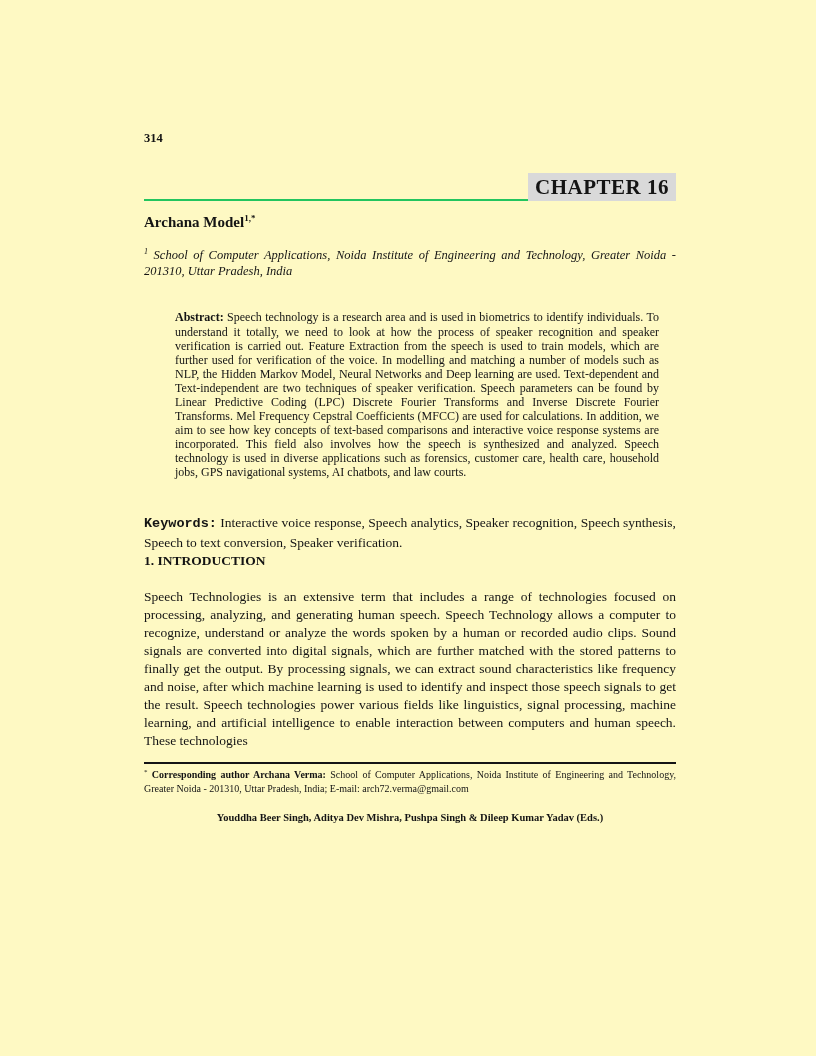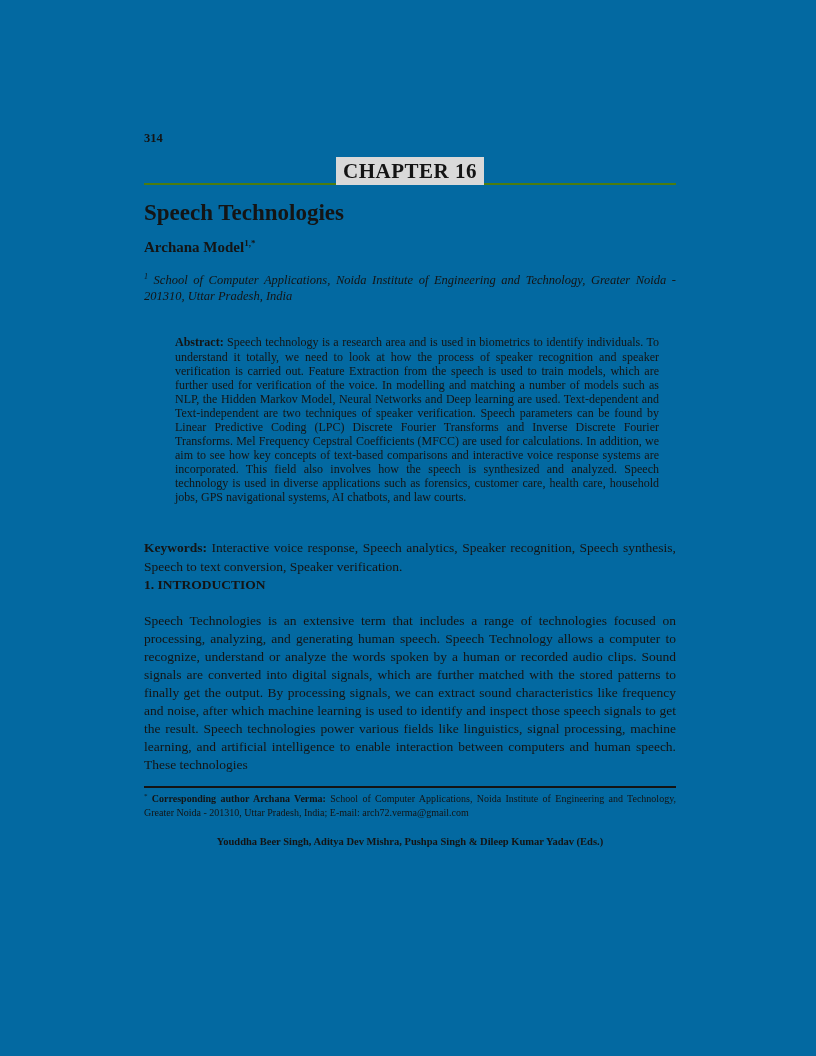--- a/index.html
+++ b/index.html
@@ -1,21 +1,21 @@
 <!DOCTYPE html>
 <html><head>
 <meta charset="utf-8">
 <style>
   * { margin: 0; padding: 0; box-sizing: border-box; }
   html, body { background: #ffffff; }
   .page {
     position: relative;
     width: 816px;
     height: 1056px;
-    background: #0369a1;
+    background: #fef9c3;
     font-family: "Liberation Serif", "DejaVu Serif", serif;
     color: #141414;
     overflow: hidden;
   }
   .content {
     position: absolute;
     left: 144px;
     top: 131px;
     width: 532px;
   }
@@ -24,23 +24,23 @@
     position: relative;
     height: 17px;
     font-size: 12.5px;
     font-weight: bold;
   }
   .page-number { position: absolute; left: 0; top: 0; }
   .running-title { display: block; text-align: center; }
   .running-title .rt-italic { font-style: italic; }
   
   .chapter-row {
-    margin-top: 9px;
-    border-bottom: 2px solid #4d7c0f;
-    text-align: center;
+    margin-top: 25px;
+    border-bottom: 2px solid #22c55e;
+    text-align: right;
   }
   .chapter-label {
     display: inline-block;
     font-size: 21px;
     font-weight: bold;
     letter-spacing: 0.5px;
     padding: 2px 7px 1px 7px;
     margin-bottom: -2px;
   }
   
@@ -71,21 +71,21 @@
     text-align: justify;
   }
   .abstract .lead { font-weight: bold; }
   
   .keywords {
     margin-top: 33px;
     font-size: 13.5px;
     line-height: 1.45;
     text-align: justify;
   }
-  .keywords .lead { font-weight: bold; }
+  .keywords .lead { font-weight: bold; font-family: Liberation Mono, monospace; }
   
   .section-heading {
     margin-top: 0;
     font-size: 13.5px;
     font-weight: bold;
   }
   .body-paragraph {
     margin-top: 19px;
     font-size: 13.5px;
     line-height: 1.335;
@@ -118,21 +118,20 @@
   <div class="content">
 
     <div class="running-header">
       <span class="page-number">314</span>
     </div>
 
     <div class="chapter-row">
       <span class="chapter-label" id="chapter-label" style="background: rgb(217, 217, 217);">CHAPTER 16</span>
     </div>
 
-    <h1 class="article-title">Speech Technologies</h1>
 
     <div class="author-line"><span>Archana Model</span><sup>1,*</sup></div>
 
     <div class="affiliation"><sup>1</sup><span> School of Computer Applications, Noida Institute of Engineering and Technology, Greater Noida - 201310, Uttar Pradesh, India</span></div>
 
     <p class="abstract"><span class="lead">Abstract:</span><span> Speech technology is a research area and is used in biometrics to identify individuals. To understand it totally, we need to look at how the process of speaker recognition and speaker verification is carried out. Feature Extraction from the speech is used to train models, which are further used for verification of the voice. In modelling and matching a number of models such as NLP, the Hidden Markov Model, Neural Networks and Deep learning are used. Text-dependent and Text-independent are two techniques of speaker verification. Speech parameters can be found by Linear Predictive Coding (LPC) Discrete Fourier Transforms and Inverse Discrete Fourier Transforms. Mel Frequency Cepstral Coefficients (MFCC) are used for calculations. In addition, we aim to see how key concepts of text-based comparisons and interactive voice response systems are incorporated. This field also involves how the speech is synthesized and analyzed. Speech technology is used in diverse applications such as forensics, customer care, health care, household jobs, GPS navigational systems, AI chatbots, and law courts.</span></p>
 
     <p class="keywords"><span class="lead">Keywords:</span><span> Interactive voice response, Speech analytics, Speaker recognition, Speech synthesis, Speech to text conversion, Speaker verification.</span></p>
 
     <h2 class="section-heading">1. INTRODUCTION</h2>

